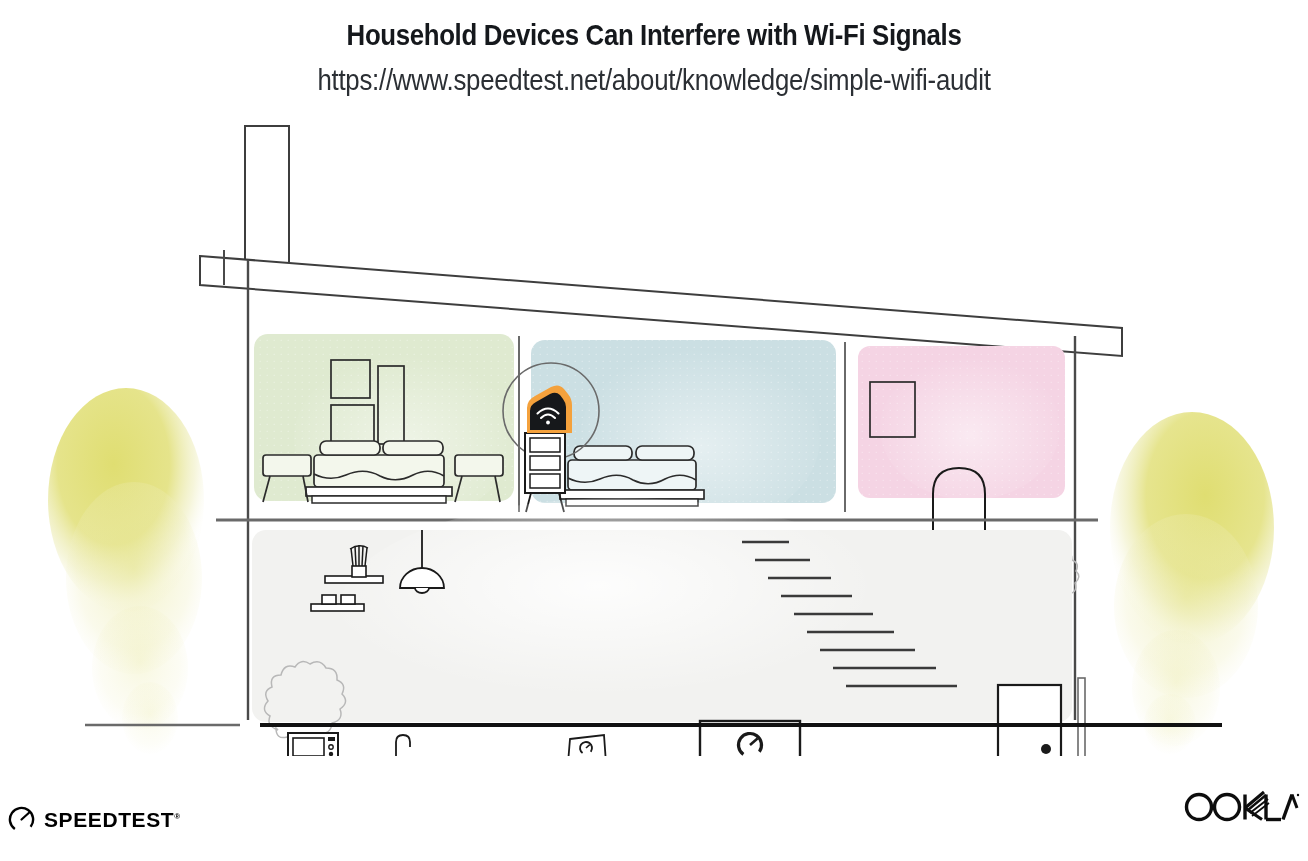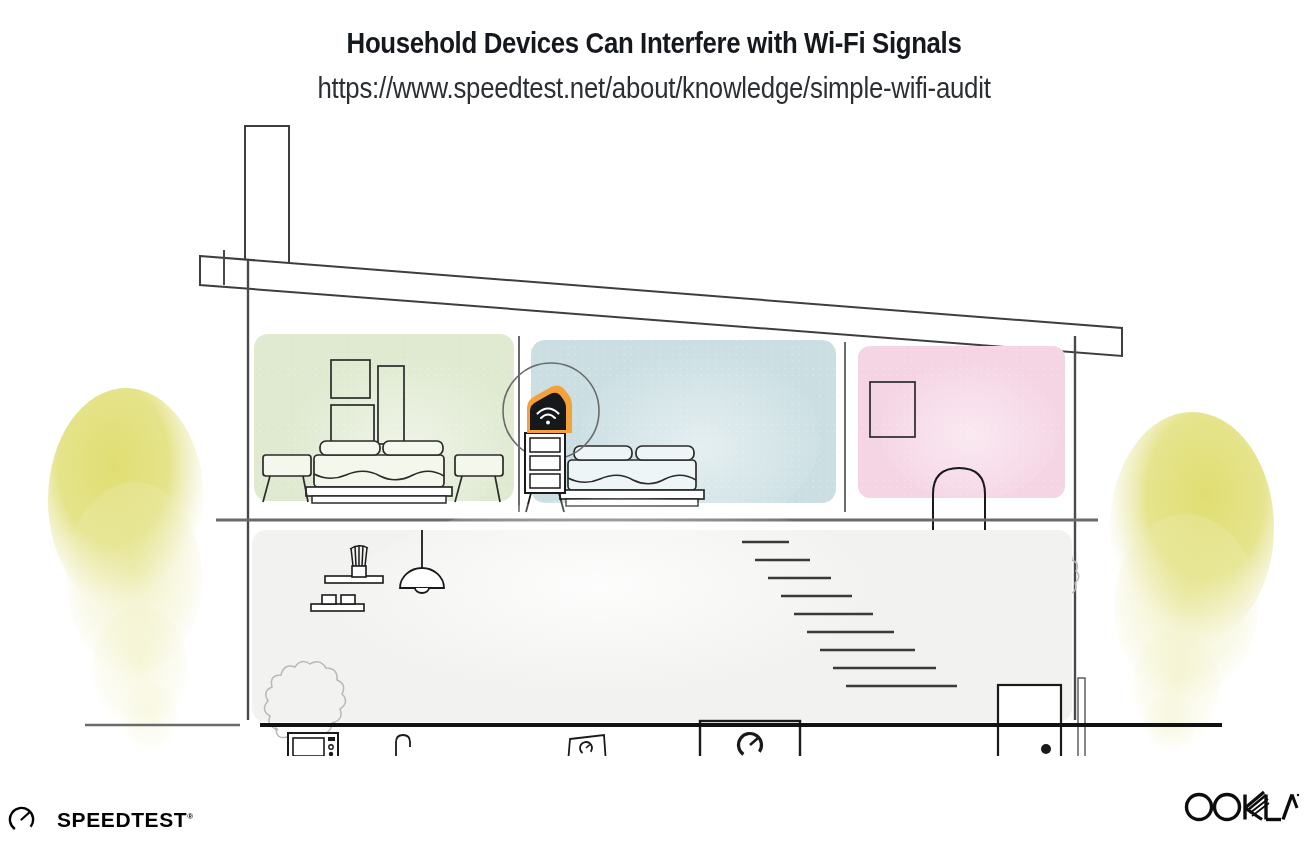--- a/index.html
+++ b/index.html
@@ -23,21 +23,21 @@
     background: #ffffff;
   }
 
   
   .header {
     position: absolute;
     top: 0;
     left: 0;
     width: 1308px;
     text-align: center;
-    padding-top: 24px;
+    padding-top: 16px;
   }
   .title {
     font-family: "Liberation Sans", sans-serif;
     font-size: 30px;
     font-weight: bold;
     color: #15181c;
     letter-spacing: -0.4px;
     line-height: 1.25;
     transform: scaleX(0.86);
     margin: 0;
@@ -63,21 +63,21 @@
   }
   .stage svg { display: block; }
 
   
   .footer-left {
     position: absolute;
     left: 8px;
     bottom: 28px;
     display: flex;
     align-items: center;
-    gap: 22px;
+    gap: 9px;
   }
   .brand-word {
     font-family: "Liberation Sans", sans-serif;
     font-size: 21px;
     font-weight: bold;
     letter-spacing: 0.6px;
     color: #000000;
     position: relative;
   }
   .brand-tm {

